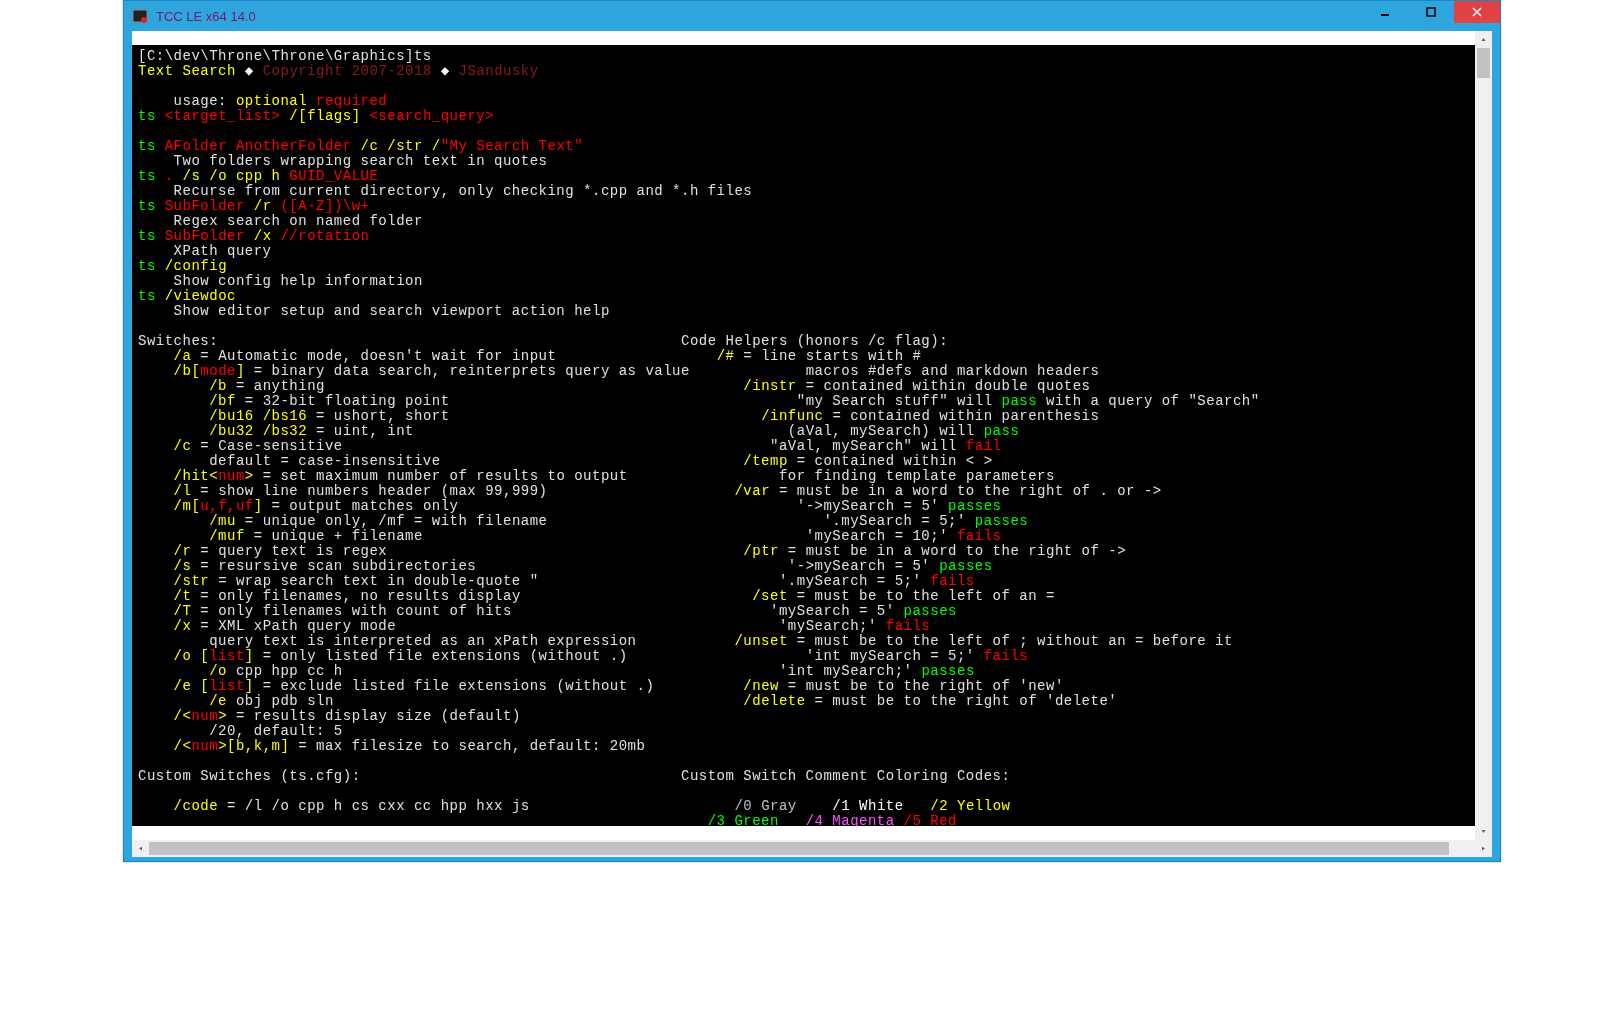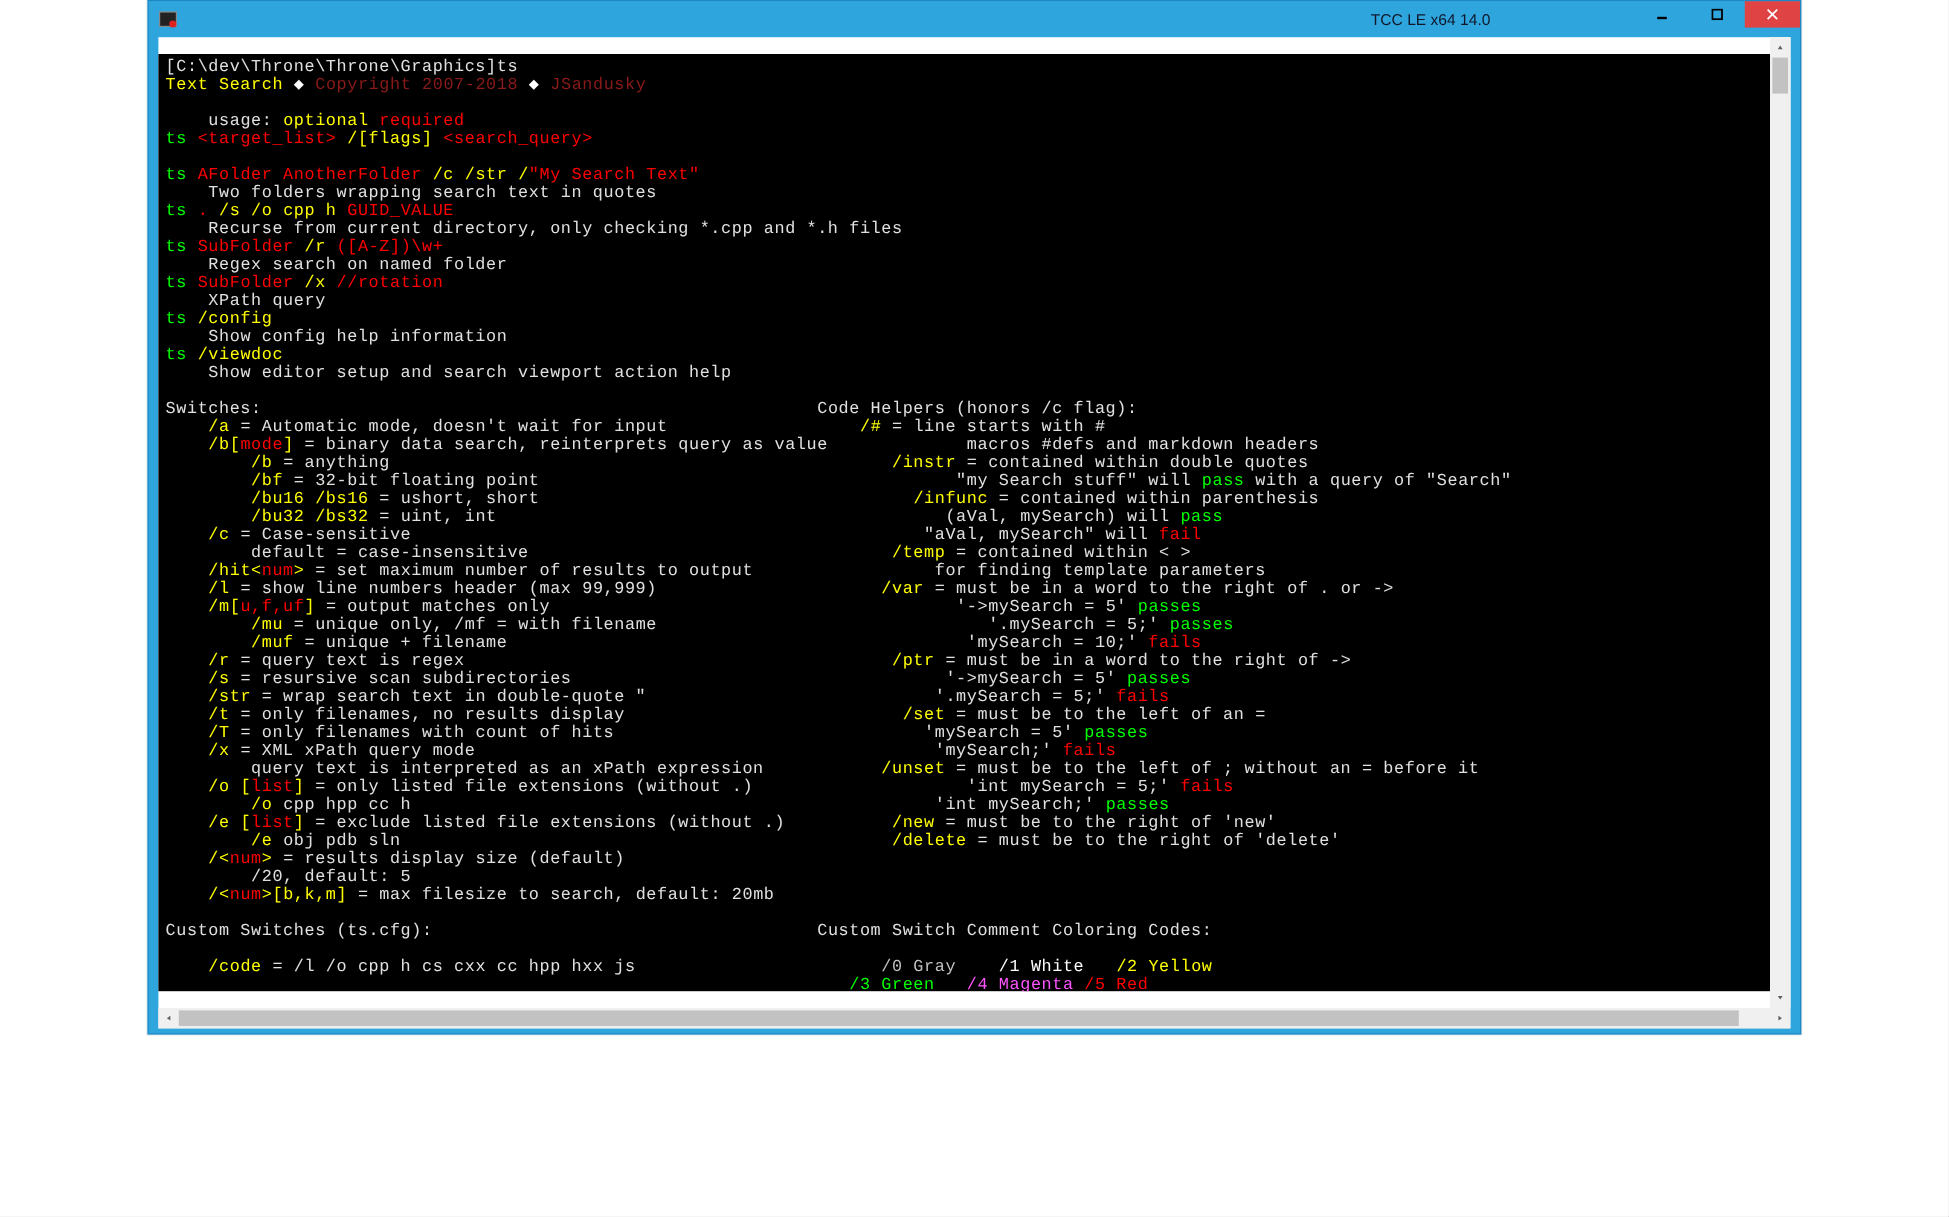--- a/index.html
+++ b/index.html
@@ -48,23 +48,23 @@
       user-select: none;
     }
     .titlebar .app-icon {
       width: 16px; height: 16px;
       margin: 0 8px;
       display: flex; align-items: center; justify-content: center;
     }
     .titlebar .app-icon svg { width: 16px; height:16px; }
     .titlebar .title {
       flex: 1;
-      text-align: right;
+      text-align: left;
       font-size: 13px;
-      color: #0f172a;
+      color: #701a75;
       margin-right: 120px; 
     }
     .caption-buttons {
       display: flex;
       height: 22px;
       margin-top: -8px;
     }
     .caption-buttons .btn {
       width: 46px;
       height: 22px;

